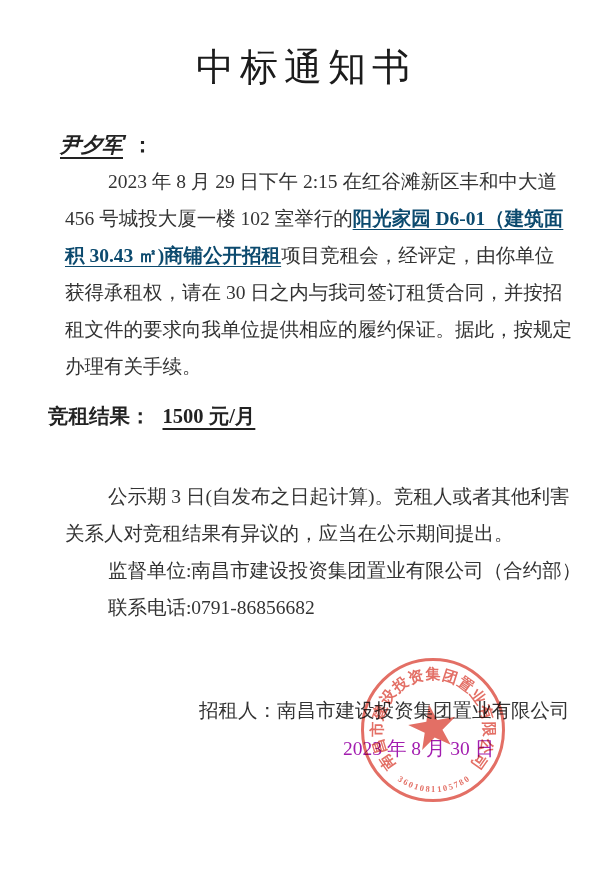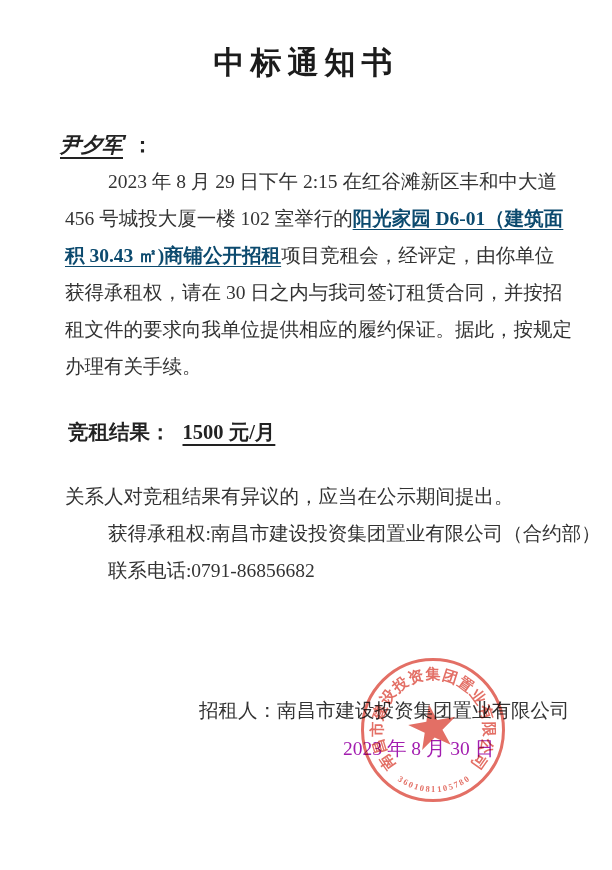--- a/index.html
+++ b/index.html
@@ -8,43 +8,43 @@
     width: 612px; height: 870px;
     margin: 0 auto;
     background: #ffffff;
     font-family: "Liberation Serif", "DejaVu Serif", serif;
     color: #2e2e2e;
     overflow: hidden;
   }
   .doc-title {
     position: absolute; top: 42px; left: 0; right: 0;
     text-align: center;
-    font-size: 31px; font-weight: bold; letter-spacing: 6px;
+    font-size: 38px; font-weight: normal; letter-spacing: 6px;
     color: #1b1b1b;
   }
   .salutation {
     position: absolute; left: 60px; top: 131px;
     font-size: 21px; font-weight: bold; color: #222;
   }
   .salutation .name {
     font-style: italic;
     text-decoration: underline;
     text-underline-offset: 5px;
     padding-right: 9px;
   }
   .para { position: absolute; left: 65px; width: 486px; font-size: 19.5px; color: #333; }
   .para .line { height: 37px; line-height: 37px; white-space: nowrap; }
   .para .line.indent { text-indent: 2.2em; }
   .seg-b { font-weight: bold; color: #0c4a6e; }
   .seg-u { text-decoration: underline; text-underline-offset: 4px; }
   #para-main { top: 163px; }
   #para-notice { top: 478px; }
   .result-line {
-    position: absolute; left: 68px; top: 402px;
-    font-size: 20.5px; font-weight: bold; color: #222; margin-top: 16px;
+    position: absolute; left: 48px; top: 402px;
+    font-size: 20.5px; font-weight: bold; color: #222;
   }
   .result-line .value {
     text-decoration: underline; text-underline-offset: 5px;
     padding: 0 18px 0 12px;
   }
   .sign-lessor {
     position: absolute; left: 199px; top: 697px;
     font-size: 19.5px; color: #333; white-space: nowrap; z-index: 1;
   }
   .sign-date {
@@ -106,22 +106,23 @@
       <div class="line"><span>获得承租权，请在 30 日之内与我司签订租赁合同，并按招</span></div>
       <div class="line"><span>租文件的要求向我单位提供相应的履约保证。据此，按规定</span></div>
       <div class="line"><span>办理有关手续。</span></div>
     </div>
 
   <div class="result-line">
     <span>竞租结果：</span><span class="value">1500 元/月</span>
   </div>
 
   <div class="para" id="para-notice">
+      <div class="line indent"><span>公示期 3 日(自发布之日起计算)。竞租人或者其他利害</span></div>
       <div class="line"><span>关系人对竞租结果有异议的，应当在公示期间提出。</span></div>
-      <div class="line indent"><span>获得承租权:南昌市建设投资集团置业有限公司（合约部）</span></div>
+      <div class="line indent"><span>监督单位:南昌市建设投资集团置业有限公司（合约部）</span></div>
       <div class="line indent"><span>联系电话:0791-86856682</span></div>
     </div>
 
   <div class="sign-lessor">
     <span>招租人：</span><span>南昌市建设投资集团置业有限公司</span>
   </div>
 
   <div class="sign-date">2023 年 8 月 30 日</div>
 
   <div class="stamp" style="color: rgb(221, 79, 67);">

